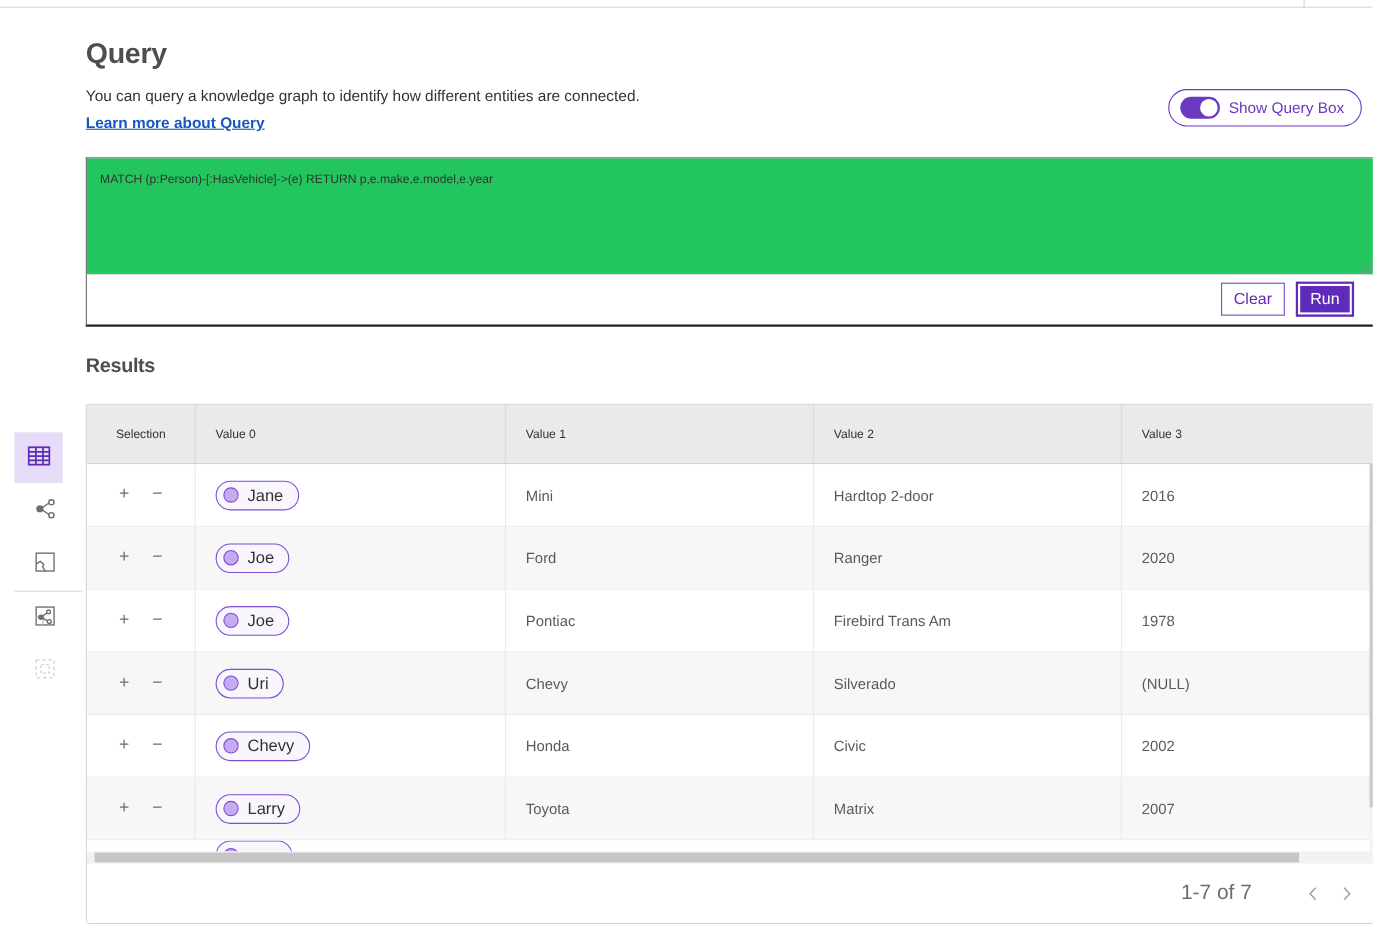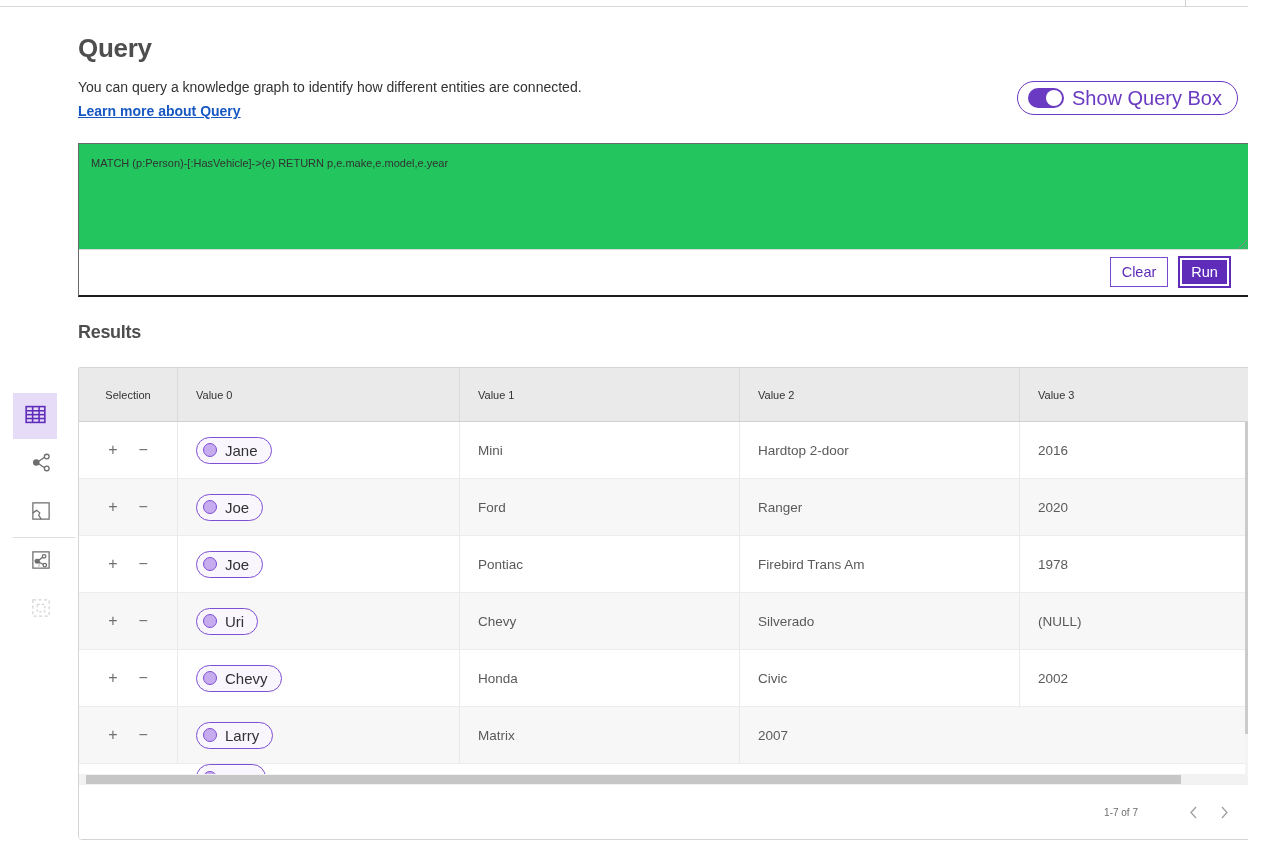--- a/index.html
+++ b/index.html
@@ -16,21 +16,21 @@
   .page-desc { position:absolute; left:78px; top:79px; font-size:14px; color:#323232; }
   .learn-link { position:absolute; left:78px; top:103px; font-size:14px; font-weight:700; color:#1757c2; text-decoration:underline; cursor:pointer; }
 
   .toggle-pill {
     position:absolute; right:10px; top:81px; height:34px; border:1px solid #6a3ac2;
     border-radius:17px; display:flex; align-items:center; gap:8px; padding:0 15px 0 10px;
     background:#fff; cursor:pointer;
   }
   .switch { position:relative; width:36px; height:20px; border-radius:10px; background:#6a3ac2; flex:0 0 auto; }
   .knob { position:absolute; right:2px; top:2px; width:16px; height:16px; border-radius:50%; background:#fff; }
-  .toggle-label { color:#6a3ac2; font-size:20px; }
+  .toggle-label { color:#6a3ac2; font-size:14px; }
 
   
   .query-box {
     position:absolute; left:78px; top:143px; width:1175px; height:154px;
     border:1px solid #6a6a6a; border-bottom:2px solid #1c1c1c; background:#fff;
   }
   .query-textarea {
     display:block; width:100%; height:106px; border:none; border-bottom:1px solid #d8d8d8;
     padding:13px 12px; font-size:11px; color:#323232; resize:none; outline:none;
     font-family:"Liberation Sans", sans-serif; background:#22c55e;
@@ -72,21 +72,21 @@
   .pill-label { font-size:15px; color:#323232; }
   .partial-row { height:10px; overflow:hidden; background:#fff; }
   .partial-row .pill { margin-left:117px; width:70px; }
 
   .vscroll { position:absolute; right:0; top:0; width:7px; height:353px; background:#f4f4f4; z-index:3; }
   .vscroll-thumb { position:absolute; top:0; left:0; width:7px; height:312px; background:#cbcbcb; }
   .hscroll { position:relative; height:11px; background:#f2f2f2; }
   .hscroll-thumb { position:absolute; left:7px; top:1px; width:1095px; height:9px; background:#c6c6c6; }
 
   .tfoot { height:54px; display:flex; align-items:center; justify-content:flex-end; padding-right:14px; background:#fff; }
-  .page-range { font-size:10px; color:#6d6d6d; margin-right:36px; }
+  .page-range { font-size:19px; color:#6d6d6d; margin-right:36px; }
   .pager-btn { width:26px; height:26px; background:none; border:none; cursor:pointer; display:flex; align-items:center; justify-content:center; margin-left:6px; }
 
   
   .side-item { position:absolute; background:none; border:none; cursor:pointer; display:flex; align-items:center; justify-content:center; }
   .side-item.selected { left:13px; top:393px; width:44px; height:46px; background:#e6dcf8; }
   .divider { position:absolute; left:13px; top:537px; width:62px; height:1px; background:#dcdcdc; }
 </style>
 </head>
 <body>
 
@@ -218,20 +218,21 @@
         <div class="td sel">
           <button class="icon-btn">+</button>
           <button class="icon-btn">−</button>
         </div>
         <div class="td">
           <span class="pill">
               <span class="pill-dot"></span>
               <span class="pill-label">Larry</span>
             </span>
         </div>
+        <div class="td">Toyota</div>
         <div class="td">Matrix</div>
         <div class="td">2007</div>
       </div>
 
       <div class="partial-row">
         <span class="pill">
             <span class="pill-dot"></span>
           </span>
       </div>
     </div>

